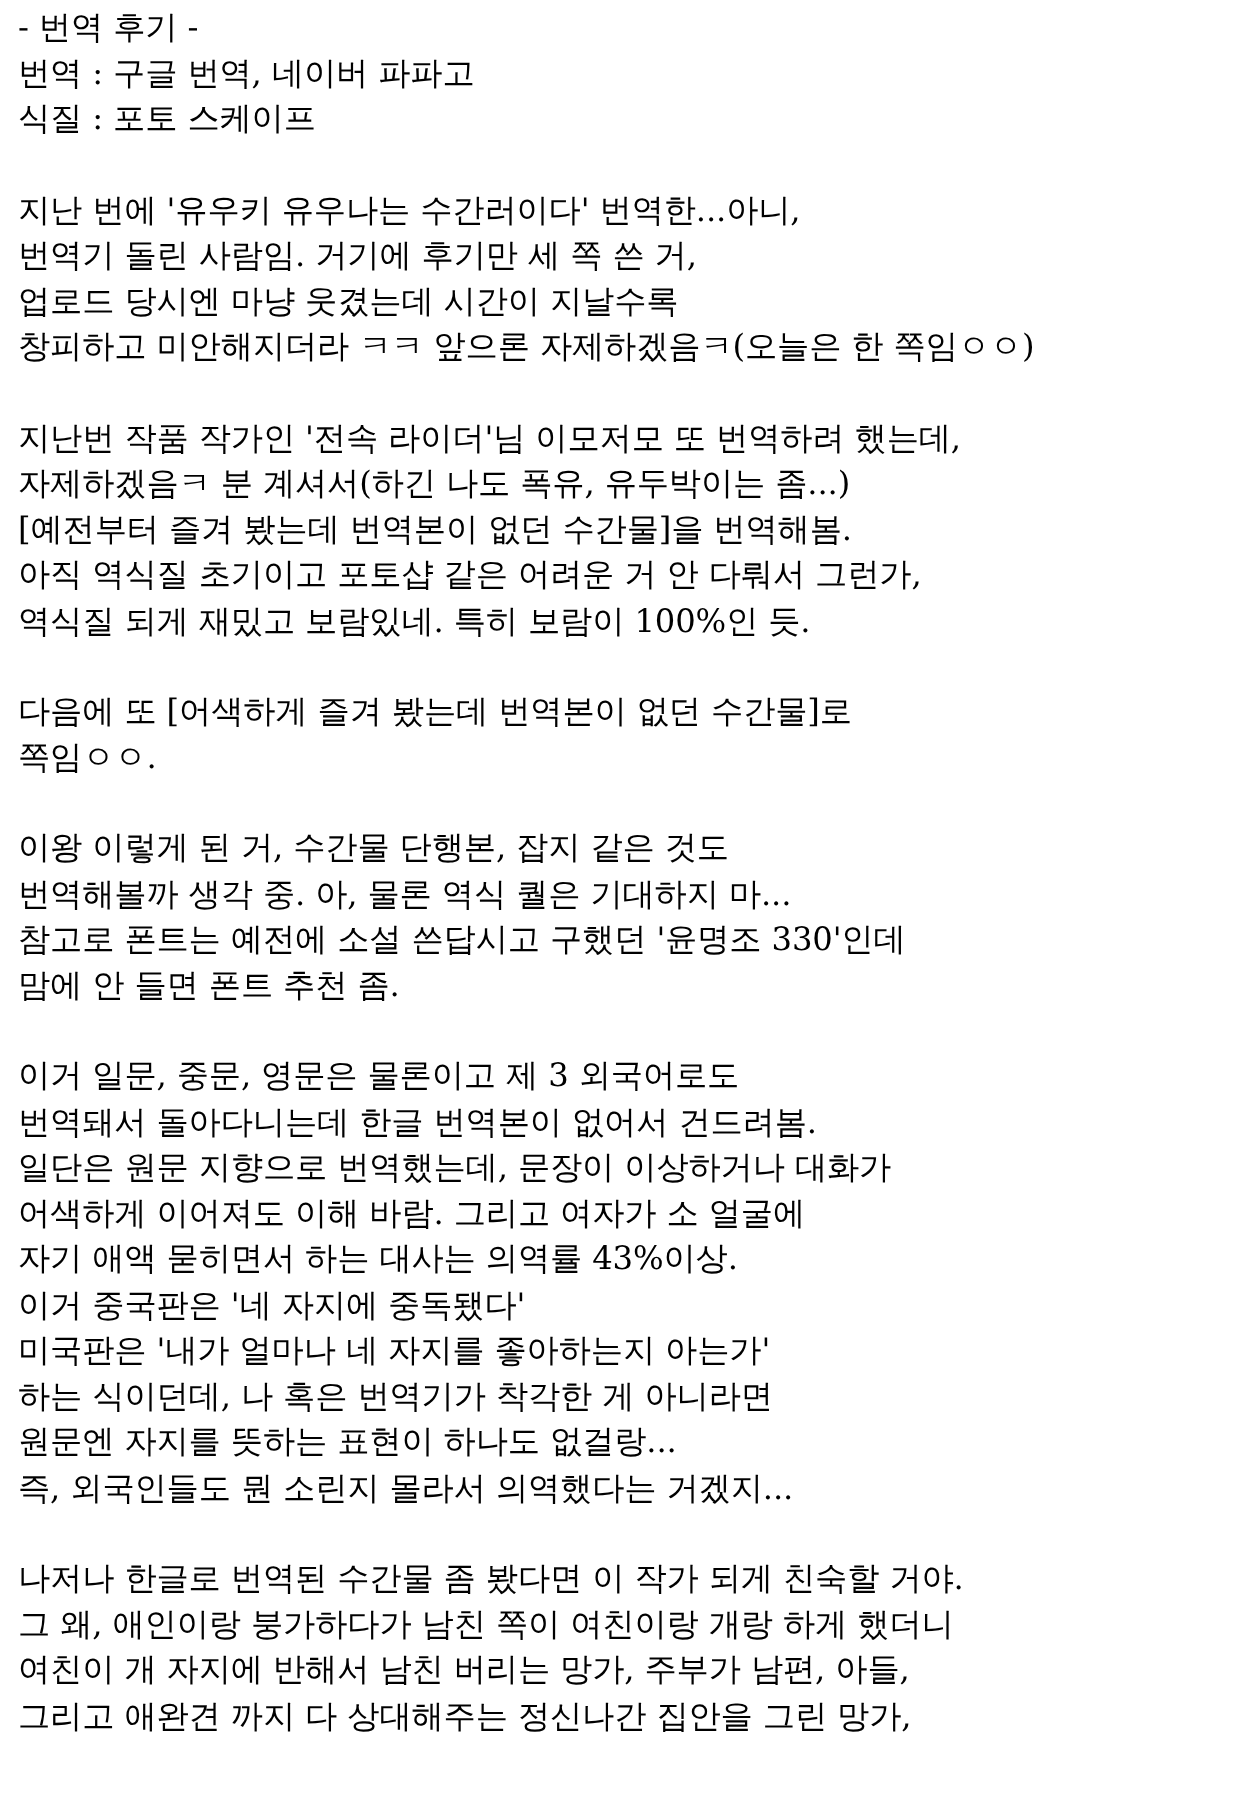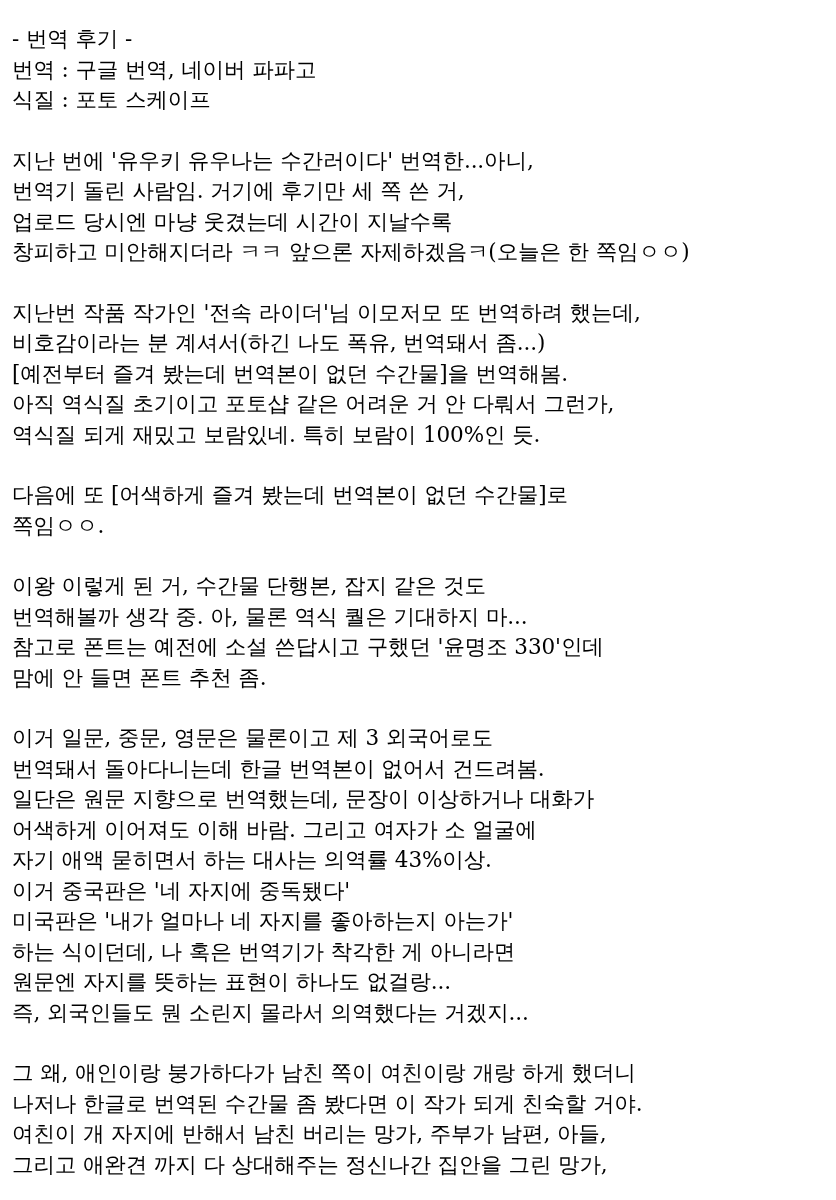--- a/index.html
+++ b/index.html
@@ -11,21 +11,21 @@
     width: 836px;
     height: 1200px;
     overflow: hidden;
     font-family: "DejaVu Serif", "Liberation Serif", serif;
     color: #000000;
   }
   #page {
     box-sizing: border-box;
     width: 836px;
     height: 1200px;
-    padding: 24px 10px 0 12px;
+    padding: 4px 10px 0 12px;
     background: #ffffff;
   }
   .block {
     margin: 0;
   }
   .line {
     font-size: 21.5px;
     line-height: 30.5px;
     letter-spacing: -0.1px;
     white-space: pre-wrap;
@@ -52,21 +52,21 @@
     <div class="line">지난 번에 '유우키 유우나는 수간러이다' 번역한...아니,</div>
     <div class="line">번역기 돌린 사람임. 거기에 후기만 세 쪽 쓴 거,</div>
     <div class="line">업로드 당시엔 마냥 웃겼는데 시간이 지날수록</div>
     <div class="line">창피하고 미안해지더라 ㅋㅋ 앞으론 자제하겠음ㅋ(오늘은 한 쪽임ㅇㅇ)</div>
   </div>
 
   <div class="gap"></div>
 
   <div class="block">
     <div class="line">지난번 작품 작가인 '전속 라이더'님 이모저모 또 번역하려 했는데,</div>
-    <div class="line">비호감이라는 분 계셔서(하긴 나도 폭유, 번역돼서 좀...)</div>
+    <div class="line">자제하겠음ㅋ 분 계셔서(하긴 나도 폭유, 유두박이는 좀...)</div>
     <div class="line">[예전부터 즐겨 봤는데 번역본이 없던 수간물]을 번역해봄.</div>
     <div class="line">아직 역식질 초기이고 포토샵 같은 어려운 거 안 다뤄서 그런가,</div>
     <div class="line">역식질 되게 재밌고 보람있네. 특히 보람이 100%인 듯.</div>
   </div>
 
   <div class="gap"></div>
 
   <div class="block">
     <div class="line">다음에 또 [어색하게 즐겨 봤는데 번역본이 없던 수간물]로</div>
     <div class="line">쪽임ㅇㅇ.</div>
@@ -92,20 +92,20 @@
     <div class="line">이거 중국판은 '네 자지에 중독됐다'</div>
     <div class="line">미국판은 '내가 얼마나 네 자지를 좋아하는지 아는가'</div>
     <div class="line">하는 식이던데, 나 혹은 번역기가 착각한 게 아니라면</div>
     <div class="line">원문엔 자지를 뜻하는 표현이 하나도 없걸랑...</div>
     <div class="line">즉, 외국인들도 뭔 소린지 몰라서 의역했다는 거겠지...</div>
   </div>
 
   <div class="gap"></div>
 
   <div class="block">
+    <div class="line">나저나 한글로 번역된 수간물 좀 봤다면 이 작가 되게 친숙할 거야.</div>
     <div class="line">그 왜, 애인이랑 붕가하다가 남친 쪽이 여친이랑 개랑 하게 했더니</div>
-    <div class="line">나저나 한글로 번역된 수간물 좀 봤다면 이 작가 되게 친숙할 거야.</div>
     <div class="line">여친이 개 자지에 반해서 남친 버리는 망가, 주부가 남편, 아들,</div>
     <div class="line">그리고 애완견 까지 다 상대해주는 정신나간 집안을 그린 망가,</div>
 
   </div>
 
 </div>
 
 </body></html>

